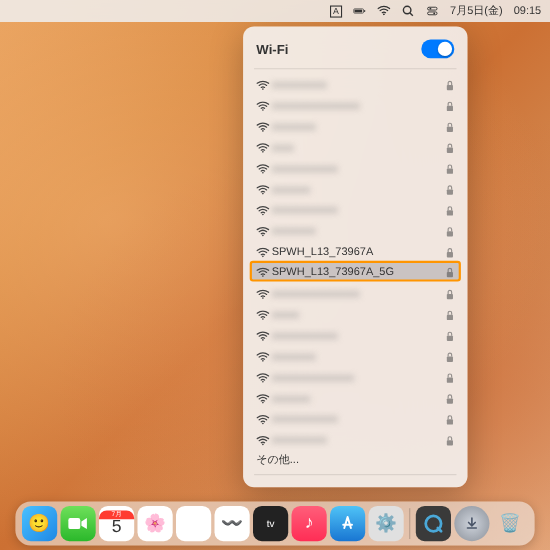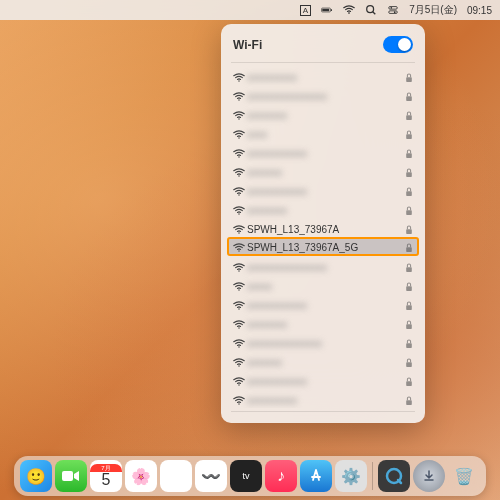--- a/index.html
+++ b/index.html
@@ -267,20 +267,21 @@
             <path d="M1 3 Q8 -2 15 3 M3.5 5.5 Q8 2 12.5 5.5 M6 8 Q8 6.5 10 8" stroke="#444" stroke-width="1.5" fill="none" stroke-linecap="round"></path>
             <circle cx="8" cy="10" r="1" fill="#444"></circle>
           </svg>
           <span class="net-name blur">xxxxxxxxxx</span>
           <svg class="lock-ic" viewBox="0 0 10 12">
             <rect x="1.5" y="5" width="7" height="6" rx="1" fill="#555"></rect>
             <path d="M3 5 L3 3 Q3 1 5 1 Q7 1 7 3 L7 5" stroke="#555" stroke-width="1.3" fill="none"></path>
           </svg>
         </div>
       </div>
+  <div class="panel-footer">その他...</div>
   <div class="sep"></div>
 </div>
 
 <div class="dock">
   <div class="dock-item" style="background:linear-gradient(135deg,#4ac0ff,#1e88e5)">🙂</div>
   <div class="dock-item" style="background:linear-gradient(#6ee05a,#2bb82b)">
         <svg width="18" height="12" viewBox="0 0 18 12">
           <rect x="0" y="1" width="11" height="10" rx="2" fill="#fff"></rect>
           <path d="M12 4 L17 1 L17 11 L12 8 Z" fill="#fff"></path>
         </svg>

